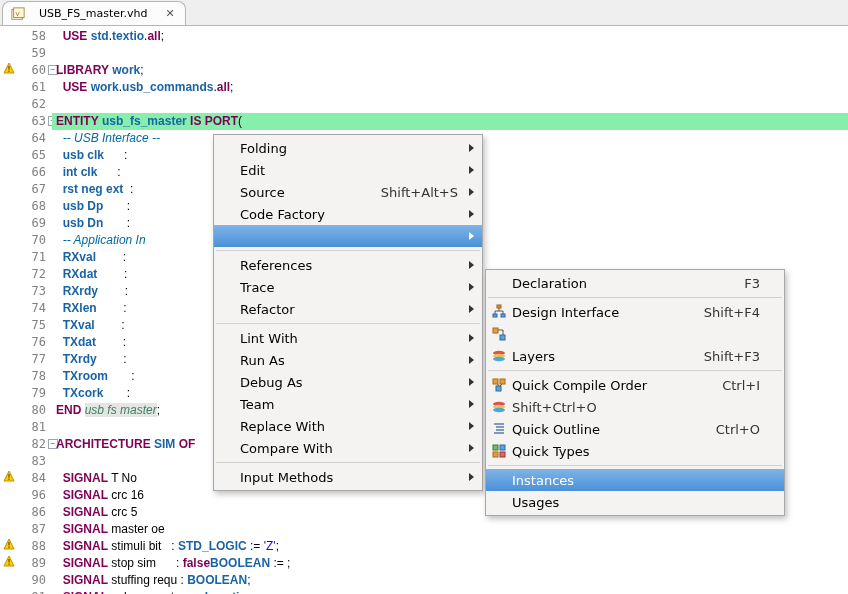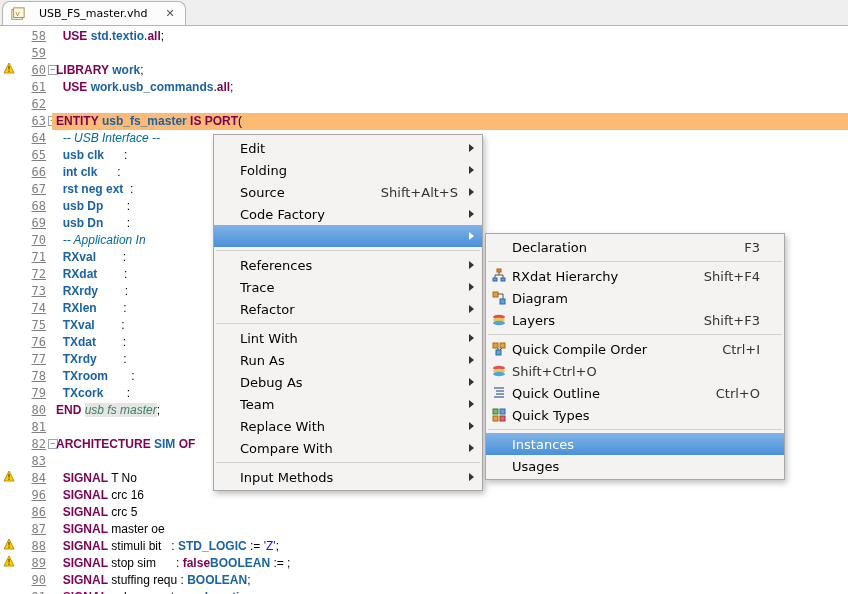--- a/index.html
+++ b/index.html
@@ -58,34 +58,34 @@
   }
   .marker-col div { height: 17px; }
   .gutter {
     width: 34px;
     color: #808080;
     text-align: right;
     padding-right: 6px;
     padding-top: 2px;
     user-select: none;
   }
-  .gutter div { height: 17px; position: relative; text-decoration: underline; }
+  .gutter div { height: 17px; position: relative; }
   .code {
     flex: 1;
     padding-top: 2px;
     position: relative;
   }
   .code pre {
     margin: 0;
     font-family: Liberation Sans, sans-serif;
     height: 17px;
     white-space: pre;
     padding-left: 4px;
   }
-  .hl-line { background: #fdba74; }
+  .hl-line { background: #86efac; }
   .kw   { color: #7f0055; font-weight: bold; }
   .tok  { color: #1a63a5; font-weight: bold; }
   .type { color: #1a63a5; font-weight: bold; }
   .lit  { color: #2a00ff; }
   .cmt  { color: #0369a1; font-style: italic; }
   .pun  { color: #000; }
   .id   { color: #000; }
   .hi   { background: #e5e5e5; font-style: italic; color:#3f7f5f; }
   .fold {
     display: inline-block;
@@ -145,21 +145,21 @@
     height: 1px;
     background: #d4d0cc;
     margin: 3px 2px;
   }
   .menu-item .miicon {
     position: absolute;
     left: 5px;
     width: 16px;
     height: 16px;
   }
-  .submenu { min-width: 300px; }
+  .submenu { min-width: 300px; margin-top: 36px; }
 </style>
 </head>
 <body>
 
 <div class="tab-bar">
   <div class="tab">
     <svg class="file-icon" viewBox="0 0 16 16">
       <rect x="1" y="3" width="12" height="11" fill="#fff" stroke="#9e873a"></rect>
       <rect x="3" y="1" width="12" height="11" fill="#fff8dc" stroke="#9e873a"></rect>
       <text x="5" y="10" font-size="7" fill="#8a6d1d" font-family="sans-serif">V</text>
@@ -291,25 +291,25 @@
       <pre>  <span class="kw">SIGNAL</span><span class="id"> master oe</span></pre>
       <pre>  <span class="kw">SIGNAL</span><span class="id"> stimuli bit   : </span><span class="type">STD_LOGIC</span><span class="pun"> := </span><span class="lit">'Z'</span><span class="pun">;</span></pre>
       <pre>  <span class="kw">SIGNAL</span><span class="id"> stop sim      : </span><span class="kw">false</span><span class="type">BOOLEAN</span><span class="pun"> := </span><span class="pun">;</span></pre>
       <pre>  <span class="kw">SIGNAL</span><span class="id"> stuffing requ : </span><span class="type">BOOLEAN</span><span class="pun">;</span></pre>
       <pre>  <span class="kw">SIGNAL</span><span class="id"> usb request   : </span><span class="type">usb_action</span><span class="pun">;</span></pre>
     </div>
 </div>
 
 <div class="menu" id="menu1" style="left:213px; top:134px;">
     <div class="menu-item">
+      <span class="label">Folding</span>
+      <span class="arrow"></span>
+    </div>
+    <div class="menu-item">
       <span class="label">Edit</span>
-      <span class="arrow"></span>
-    </div>
-    <div class="menu-item">
-      <span class="label">Folding</span>
       <span class="arrow"></span>
     </div>
     <div class="menu-item">
       <span class="label">Source</span>
       <span class="shortcut">Shift+Alt+S</span>
       <span class="arrow"></span>
     </div>
     <div class="menu-item">
       <span class="label">Code Factory</span>
       <span class="arrow"></span>
@@ -367,30 +367,29 @@
       <span class="shortcut">F3</span>
     </div>
     <div class="menu-sep"></div>
     <div class="menu-item">
       <span class="miicon"><svg viewBox="0 0 16 16">
           <rect x="6" y="1" width="4" height="3" fill="#e28f2a" stroke="#a5611d"></rect>
           <rect x="2" y="10" width="4" height="3" fill="#6aa0d8" stroke="#2f65a2"></rect>
           <rect x="10" y="10" width="4" height="3" fill="#6aa0d8" stroke="#2f65a2"></rect>
           <path d="M8 4 V7 M8 7 H4 V10 M8 7 H12 V10" stroke="#555" fill="none"></path>
         </svg></span>
-      <span class="label">RXdat Hierarchy</span>
+      <span class="label">Design Interface</span>
       <span class="shortcut">Shift+F4</span>
     </div>
     <div class="menu-item">
       <span class="miicon"><svg viewBox="0 0 16 16">
           <rect x="2" y="2" width="5" height="5" fill="#e2a03b" stroke="#a86a14"></rect>
           <rect x="9" y="9" width="5" height="5" fill="#5fa3d8" stroke="#2d6aa3"></rect>
           <path d="M7 4 H12 V9" stroke="#555" fill="none"></path>
         </svg></span>
-      <span class="label">Diagram</span>
     </div>
     <div class="menu-item">
       <span class="miicon"><svg viewBox="0 0 16 16">
           <ellipse cx="8" cy="5" rx="6" ry="2.2" fill="#e05050"></ellipse>
           <ellipse cx="8" cy="8" rx="6" ry="2.2" fill="#ecc64a"></ellipse>
           <ellipse cx="8" cy="11" rx="6" ry="2.2" fill="#4aa5e0"></ellipse>
         </svg></span>
       <span class="label">Layers</span>
       <span class="shortcut">Shift+F3</span>
     </div>

